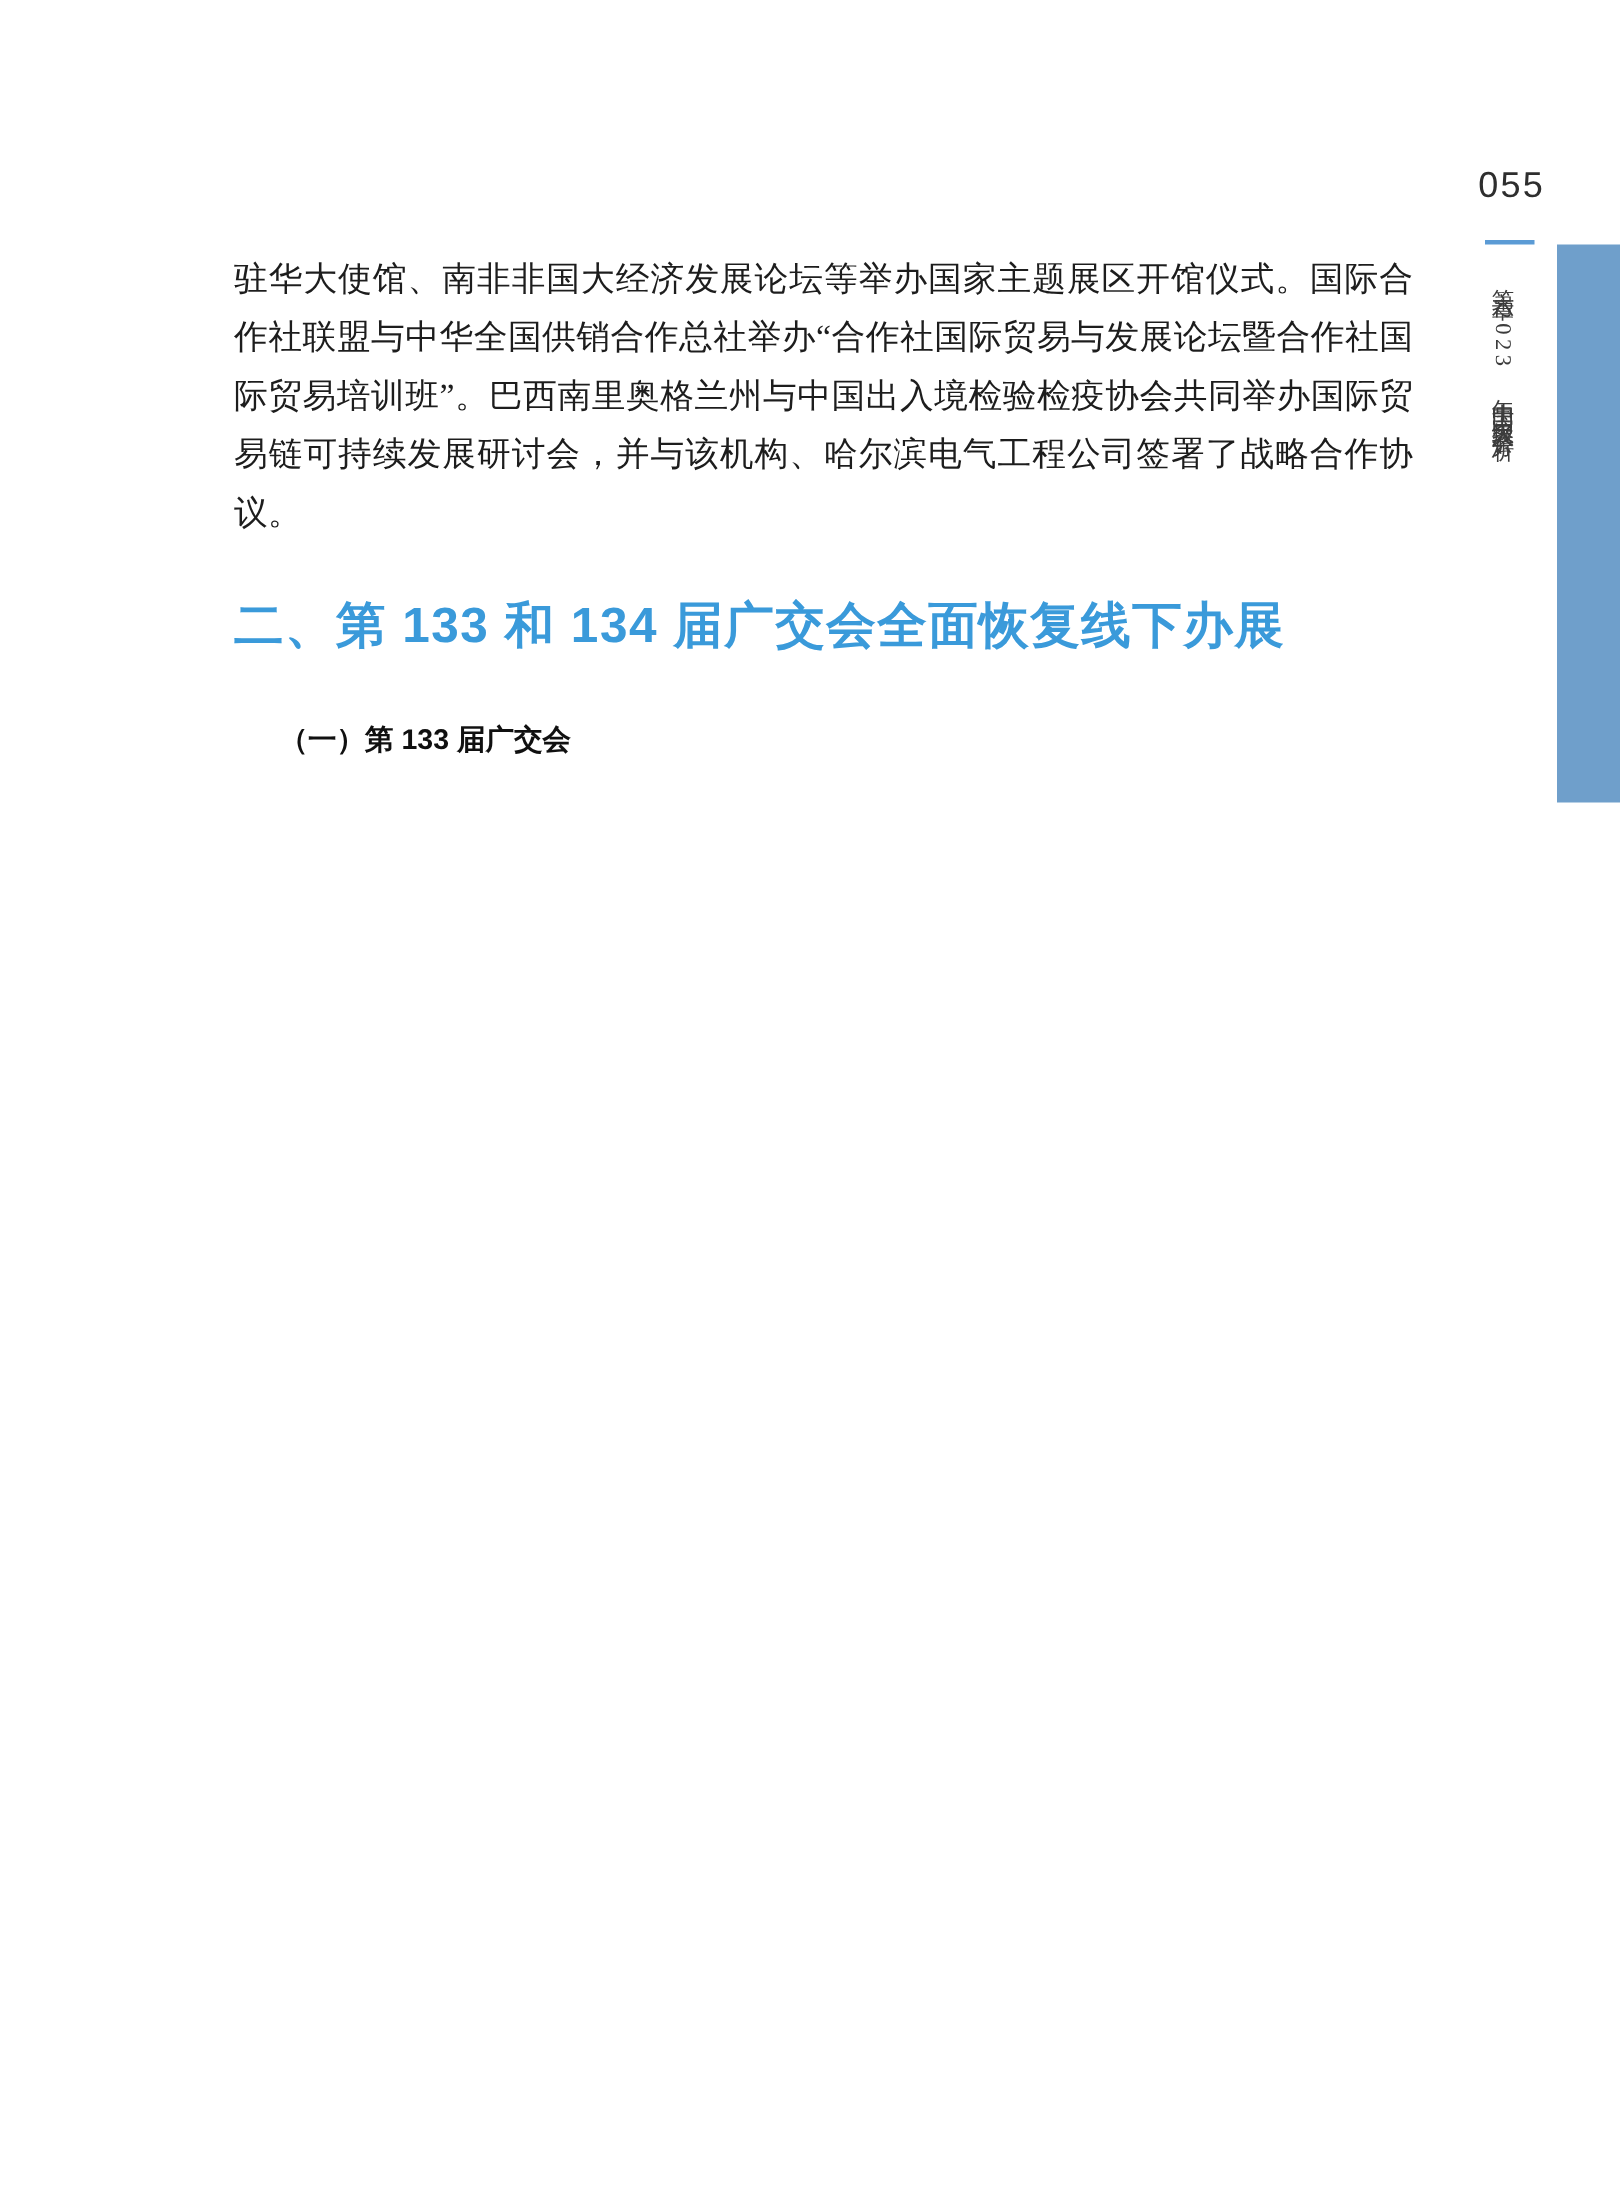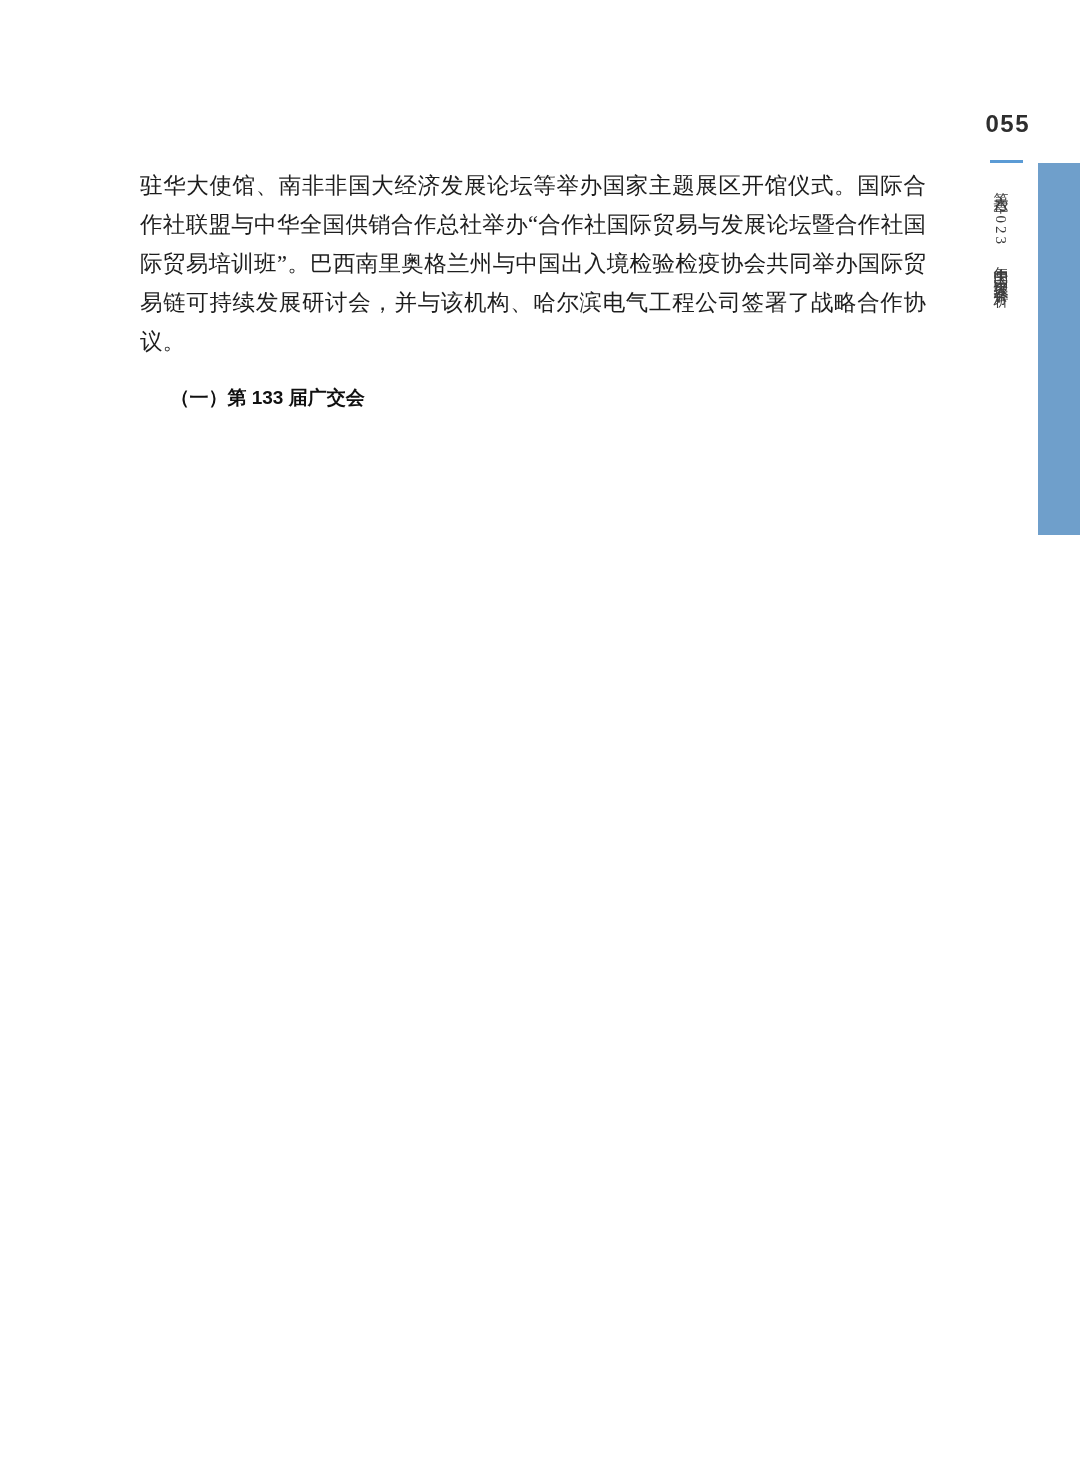--- a/index.html
+++ b/index.html
@@ -20,21 +20,21 @@
     background: #ffffff;
   }
 
   
   .page-number {
     position: absolute;
     top: 110px;
     right: 50px;
     font-family: "Liberation Sans", "DejaVu Sans", sans-serif;
     font-size: 24px;
-    font-weight: 700;
+    font-weight: 400;
     letter-spacing: 1.5px;
     color: #2e2e2e;
   }
   .margin-rule {
     position: absolute;
     left: 990px;
     top: 160px;
     width: 33px;
     height: 3px;
     background: var(--rule-blue, #5b9bd5);
@@ -60,21 +60,21 @@
     color: var(--note-text, #3c3c3c);
     white-space: nowrap;
   }
   .margin-note .mn-title {
     margin-inline-start: 16px;
   }
 
   
   .content {
     position: absolute;
-    left: 140px;
+    left: 156px;
     top: 166px;
     width: 786px;
   }
   .para {
     margin: 0;
     font-size: 22.5px;
     line-height: 39px;
     text-align: justify;
     text-indent: 2em;
     color: var(--body-text, #1d1d1d);
@@ -113,20 +113,21 @@
 
   <div class="margin-bar"></div>
 
   <div class="margin-note"><span>第六章</span><span class="mn-title">2023 年中国国家级展会分析</span></div>
 
   <div class="content">
 
     <p class="para no-indent">驻华大使馆、南非非国大经济发展论坛等举办国家主题展区开馆仪式。国际合作社联盟与中华全国供销合作总社举办“合作社国际贸易与发展论坛暨合作社国际贸易培训班”。巴西南里奥格兰州与中国出入境检验检疫协会共同举办国际贸易链可持续发展研讨会，并与该机构、哈尔滨电气工程公司签署了战略合作协议。</p>
 
 
+    <h2 class="section-heading">二、第 133 和 134 届广交会全面恢复线下办展</h2>
 
 
     <h3 class="subsection-heading">（一）第 133 届广交会</h3>
 
 
 
 
 
   </div>
 </div>

